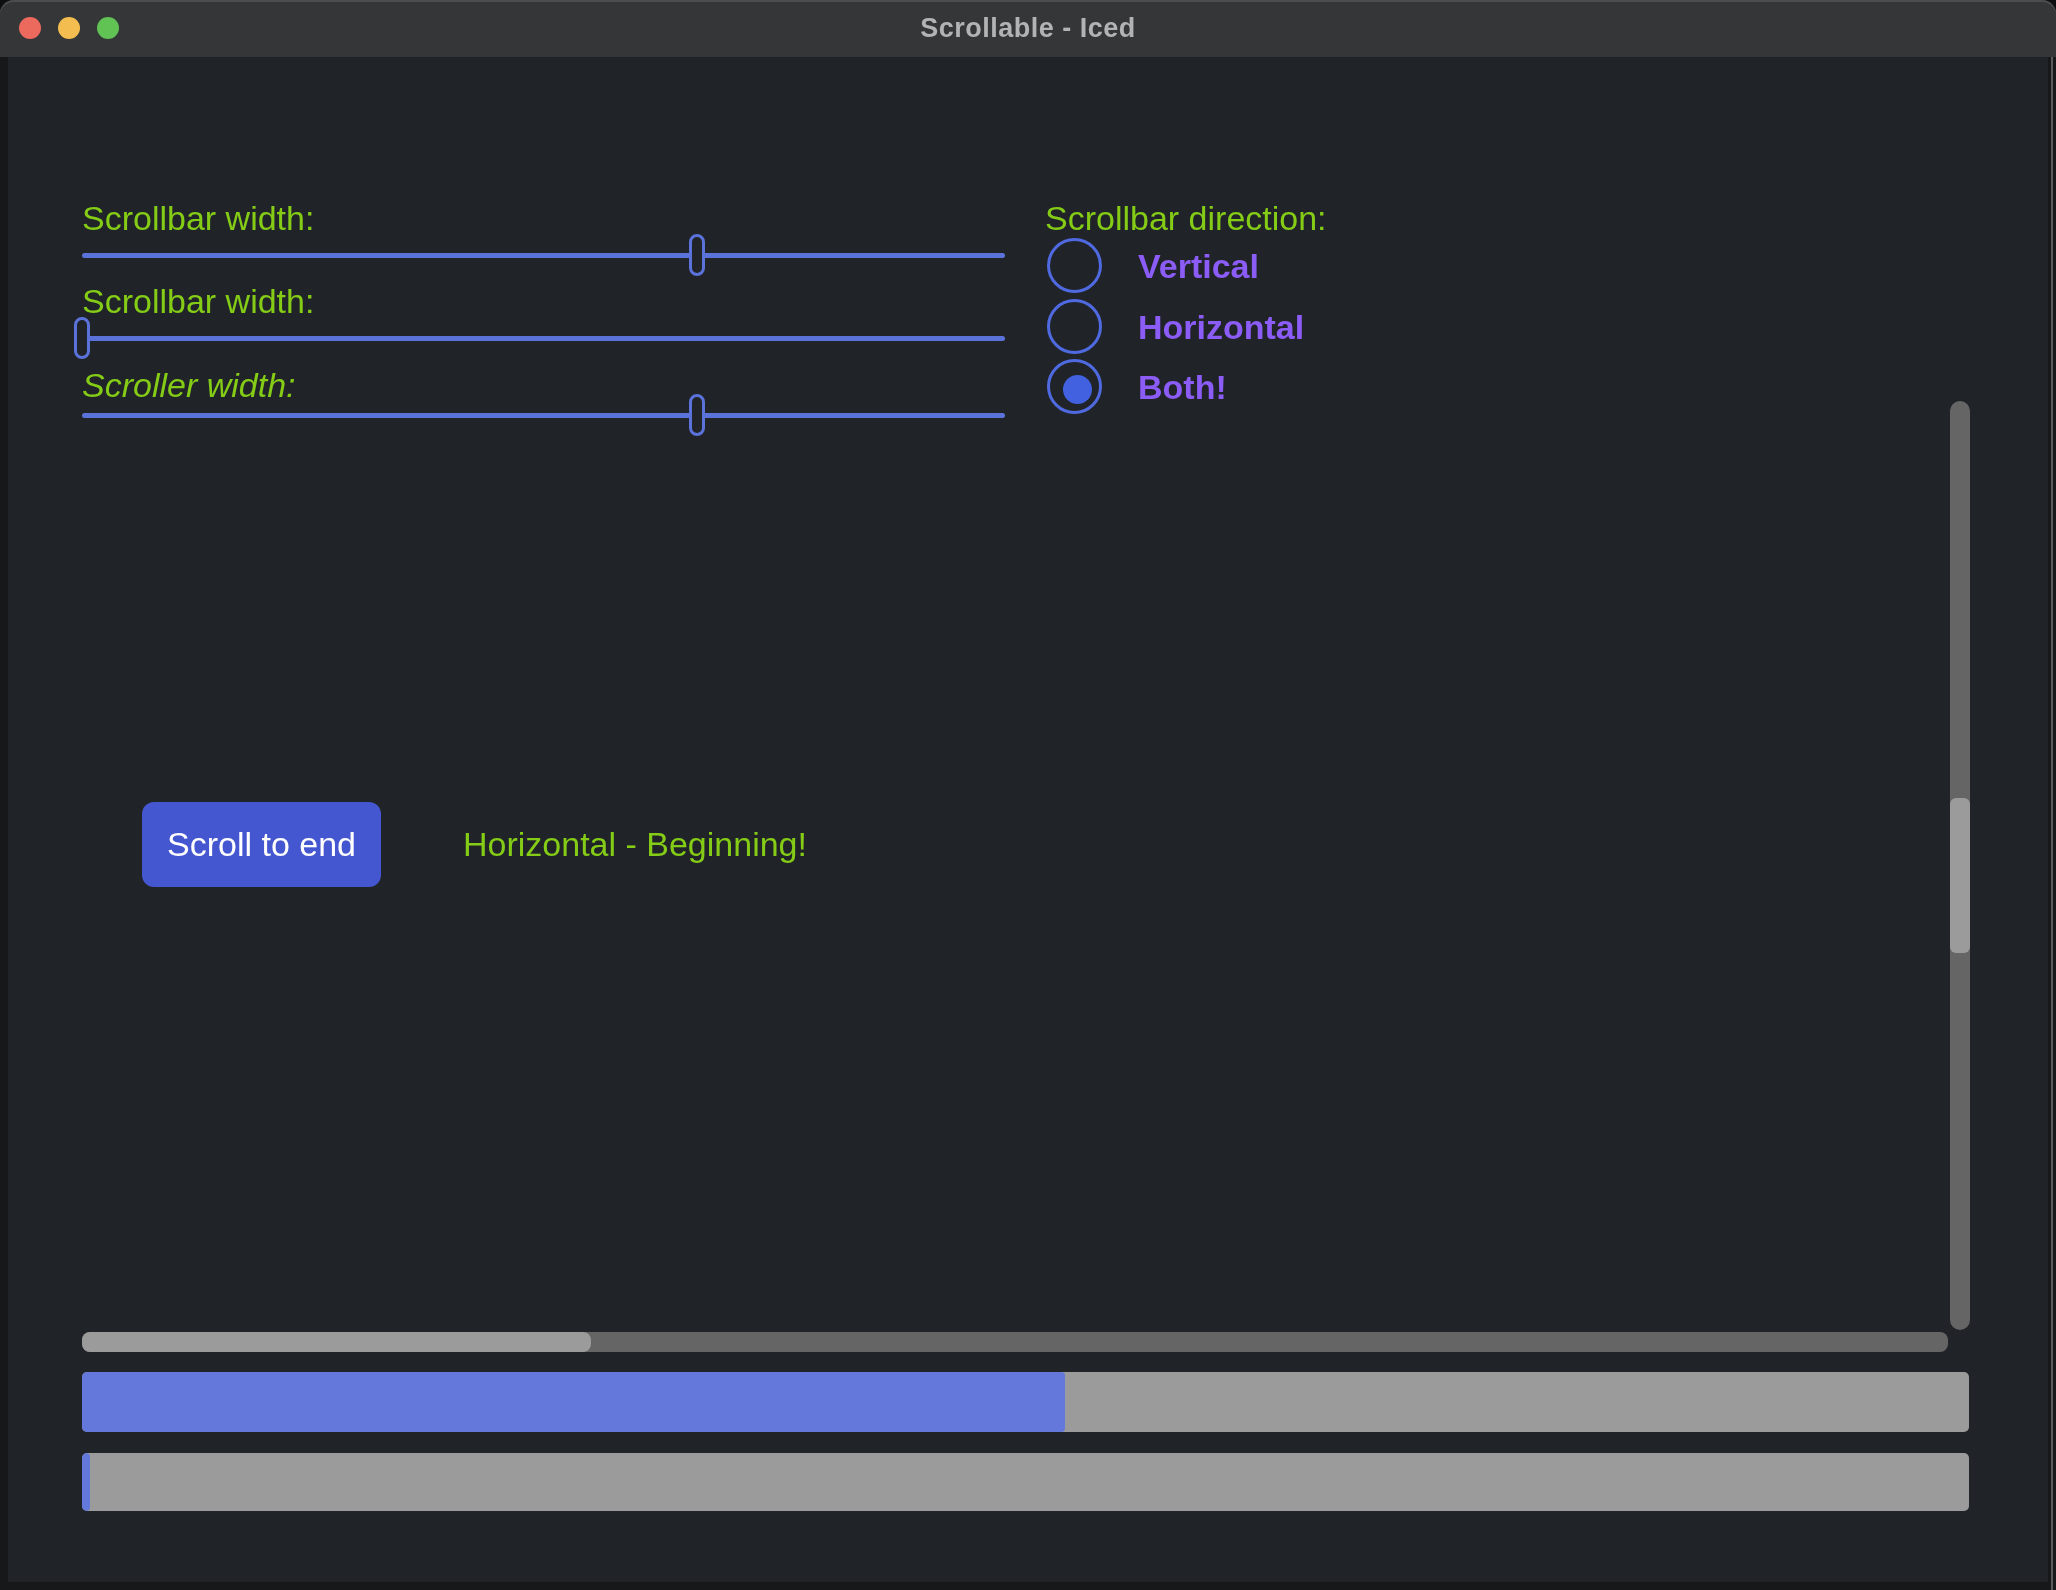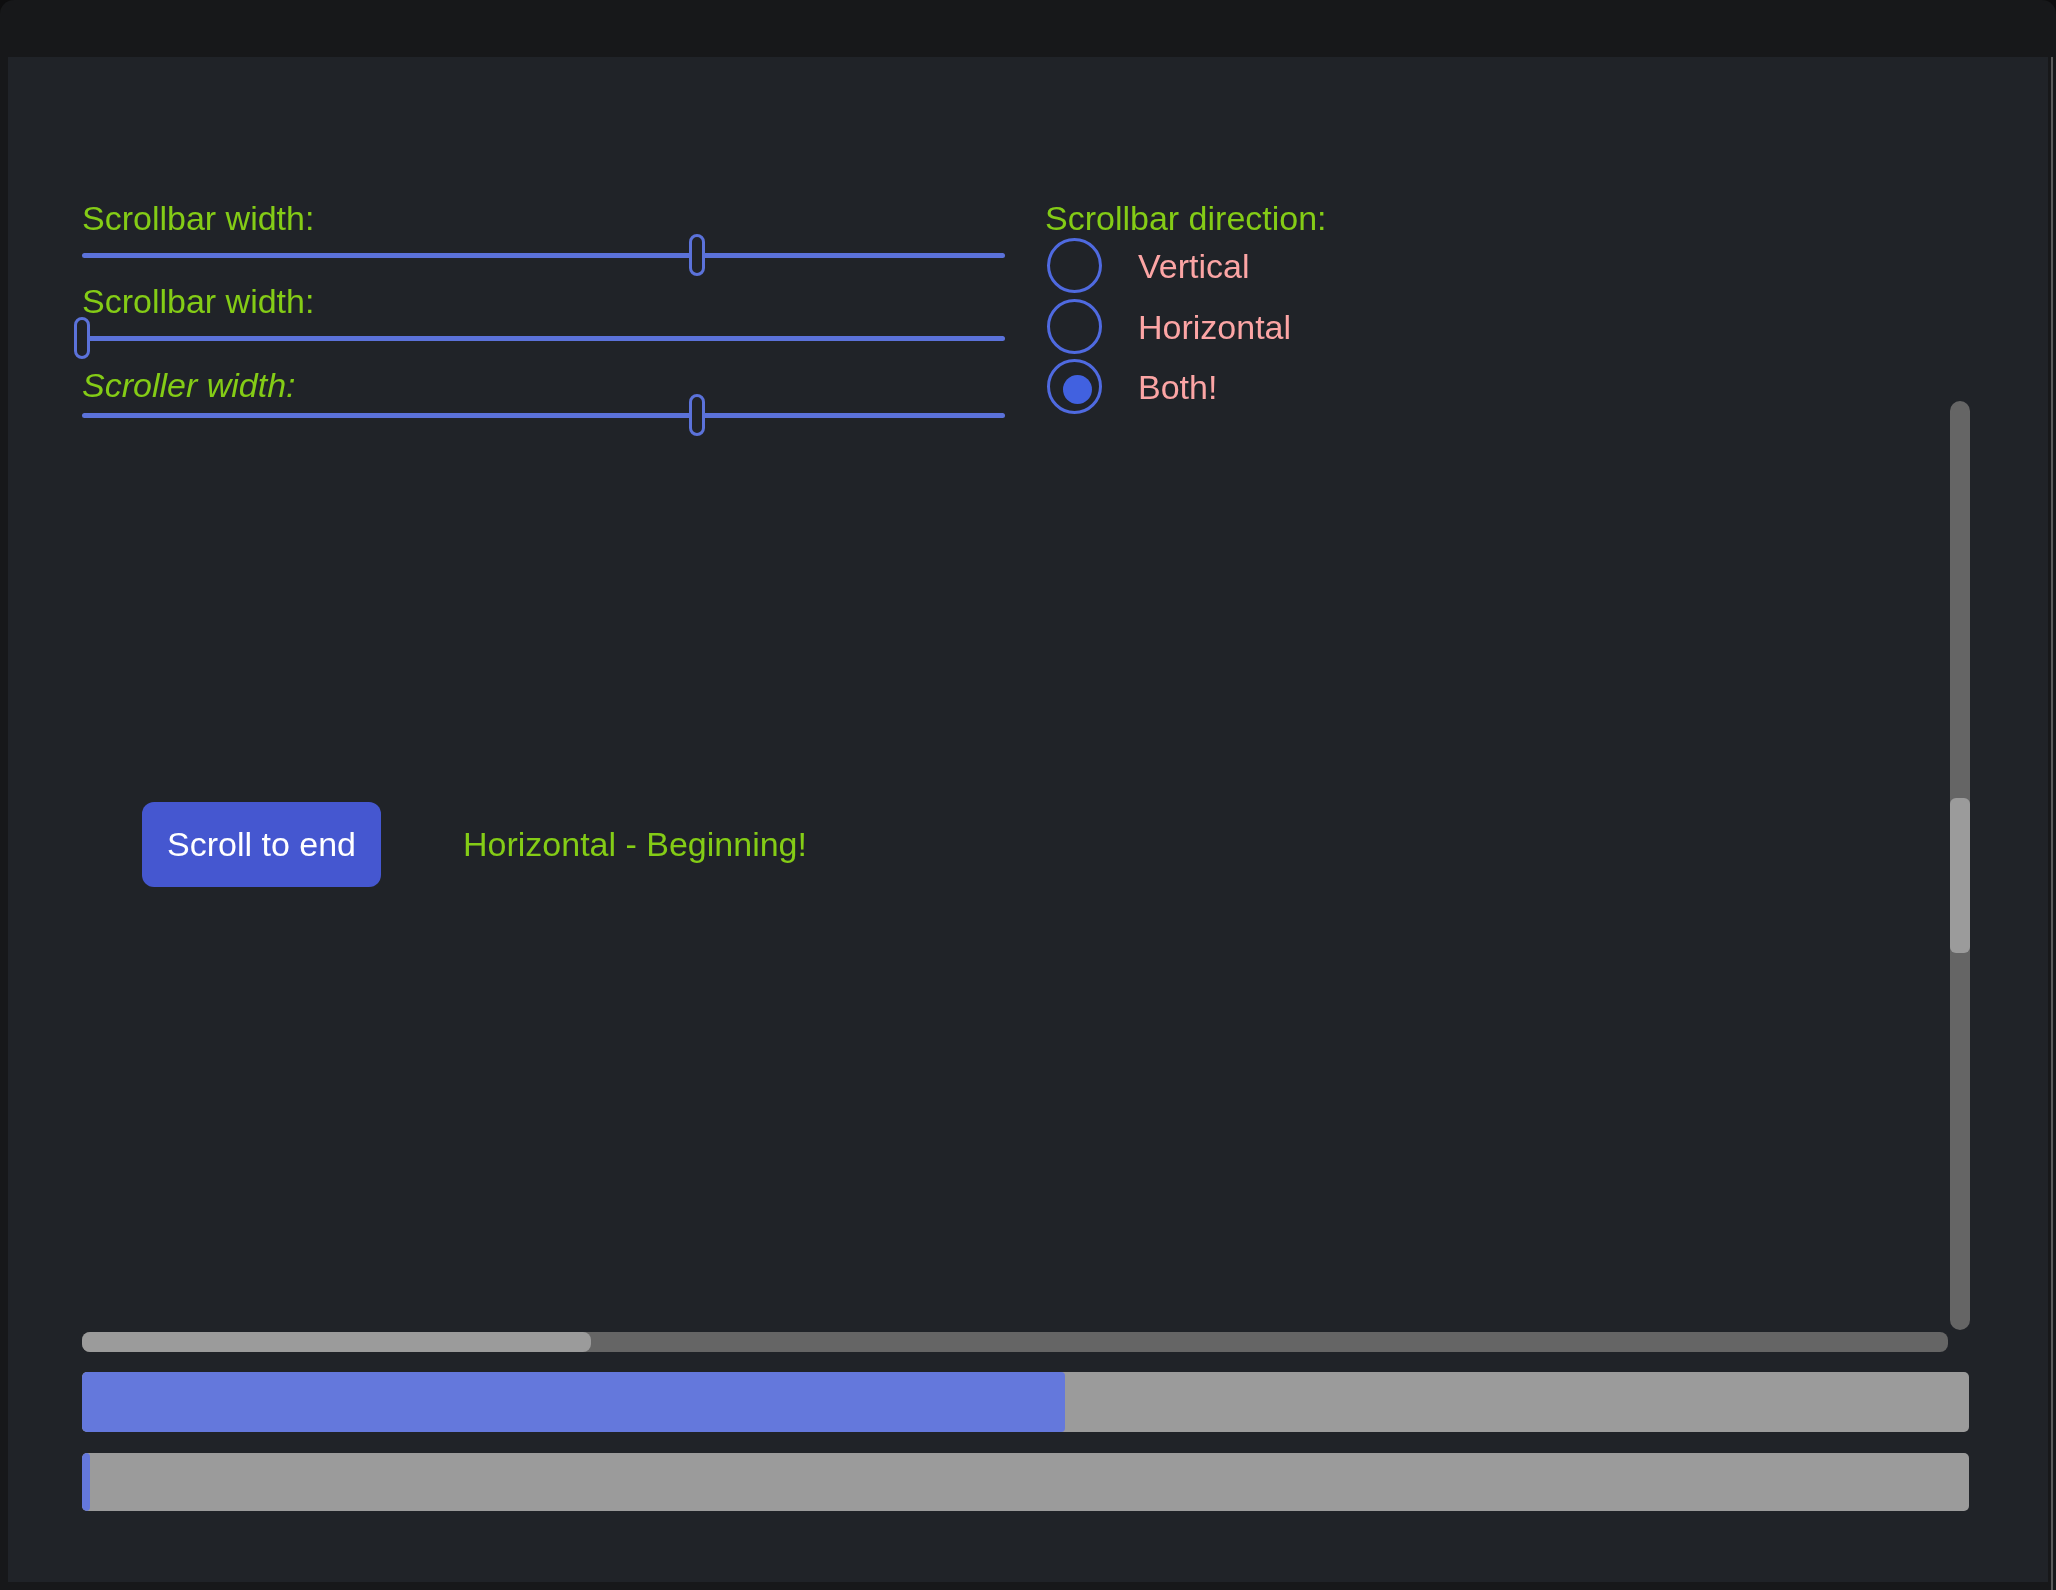--- a/index.html
+++ b/index.html
@@ -39,21 +39,21 @@
   #lbl-slider-3 { left:74px; top:306px;font-style:italic; }
 
   
   #lbl-radio { left:1037px; top:139px; }
   .radio-row { position:absolute; left:1039px; height:55px; }
   .radio-circle { position:absolute; left:0; top:0; width:55px; height:55px; box-sizing:border-box;
                   border:3px solid #4f6ae0; border-radius:50%; background:transparent; }
   .radio-dot { position:absolute; left:13px; top:13px; width:29px; height:29px; border-radius:50%;
                background:#4161e0; display:none; }
   .radio-row.selected .radio-dot { display:block; }
-  .radio-label { position:absolute; left:91px; top:6px; color:#fca5a5; font-size:34px; line-height:44px; white-space:nowrap; }
+  .radio-label { position:absolute; left:91px; top:6px; color:#8b5cf6; font-size:34px; line-height:44px; white-space:nowrap;font-weight:bold; }
   #radio-0 { top:181px; }
   #radio-1 { top:242px; }
   #radio-2 { top:302px; }
 
   
   #scroll-btn { position:absolute; left:134px; top:745px; width:239px; height:85px;
                 background:#4557d0; border:none; border-radius:12px;
                 color:#ffffff; font-size:34px; font-family:"Liberation Sans", sans-serif;
                 display:flex; align-items:center; justify-content:center; cursor:pointer; }
   #status-text { left:455px; top:765px; }
@@ -73,20 +73,26 @@
   #pbar-1 { top:1315px; height:60px; }
   #pbar-2 { top:1396px; height:58px; }
   .pfill { position:absolute; left:0; top:0; height:100%; background:#6478dc; border-radius:4px; width:var(--pct); }
 </style>
 </head>
 <body>
 
 <div id="stage">
   <div id="window">
 
+    <div id="titlebar">
+      <span class="tl" id="tl-close"></span>
+      <span class="tl" id="tl-min"></span>
+      <span class="tl" id="tl-zoom"></span>
+      <div id="title">Scrollable - Iced</div>
+    </div>
 
     <div id="content">
 
       <div class="lbl" id="lbl-slider-1">Scrollbar width:</div>
       <div class="rail" id="rail-1">
         <div class="handle" style="--pct: 66.6%;"></div>
       </div>
 
       <div class="lbl" id="lbl-slider-2">Scrollbar width:</div>
       <div class="rail" id="rail-2">

